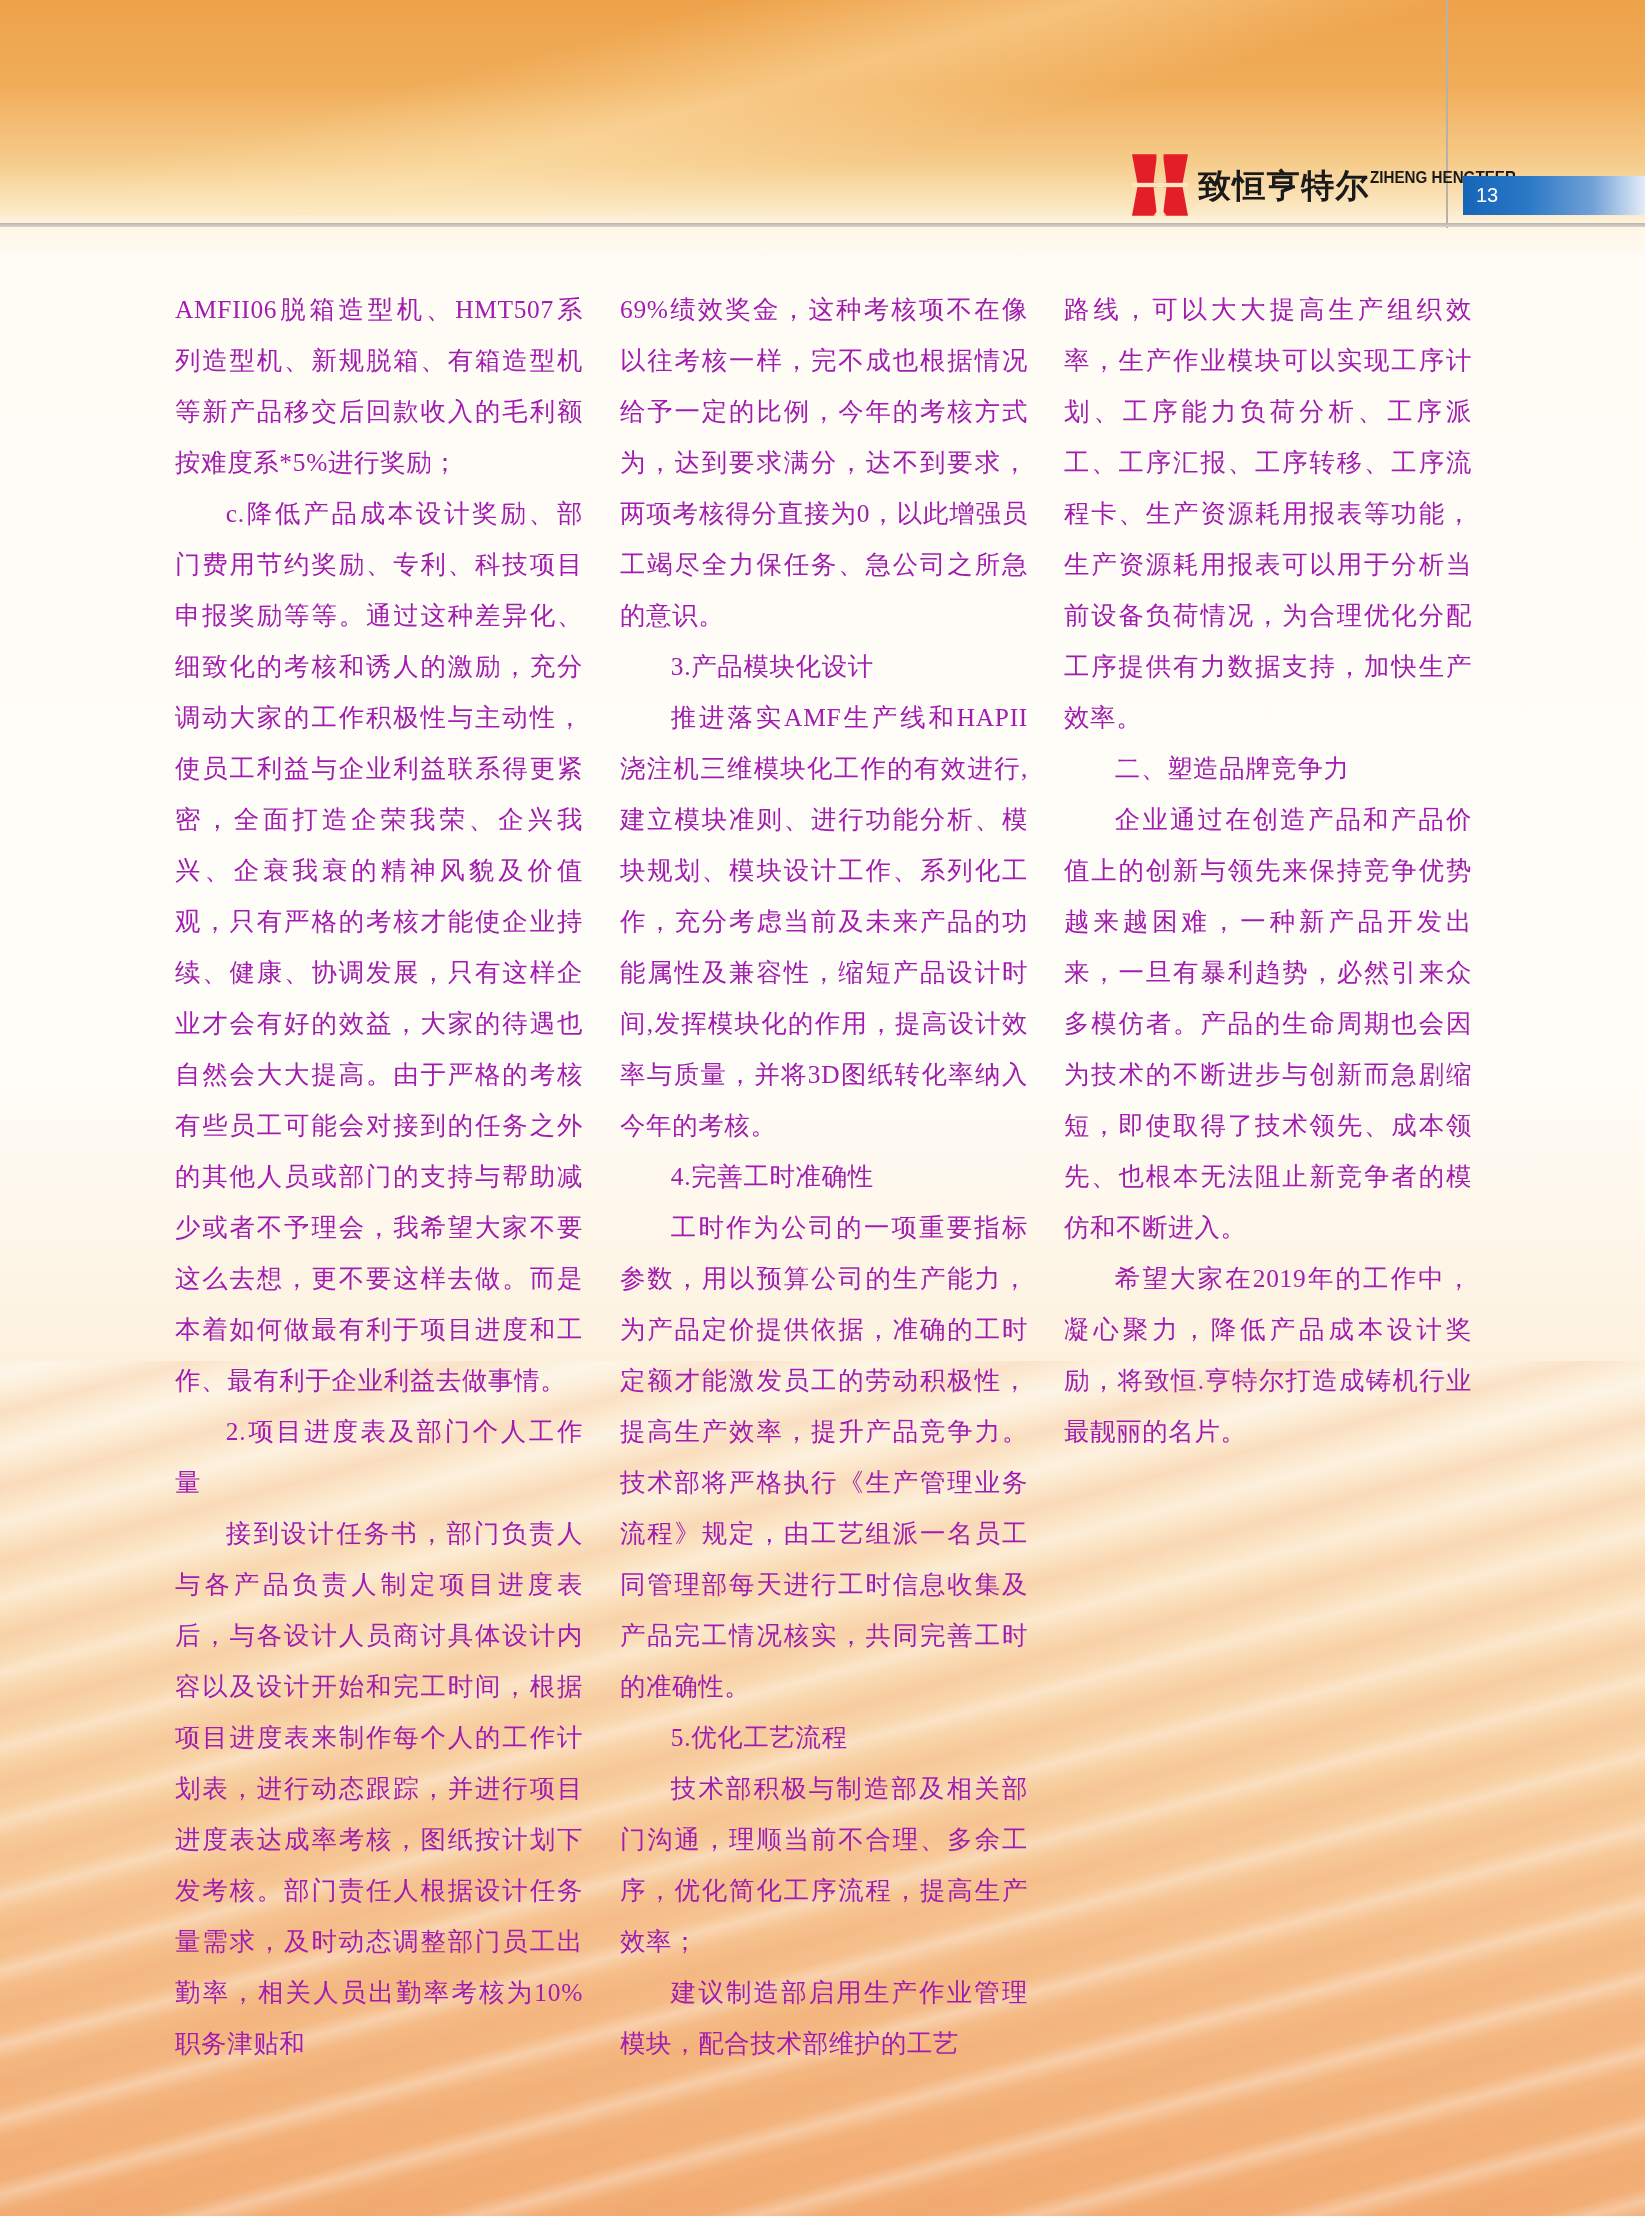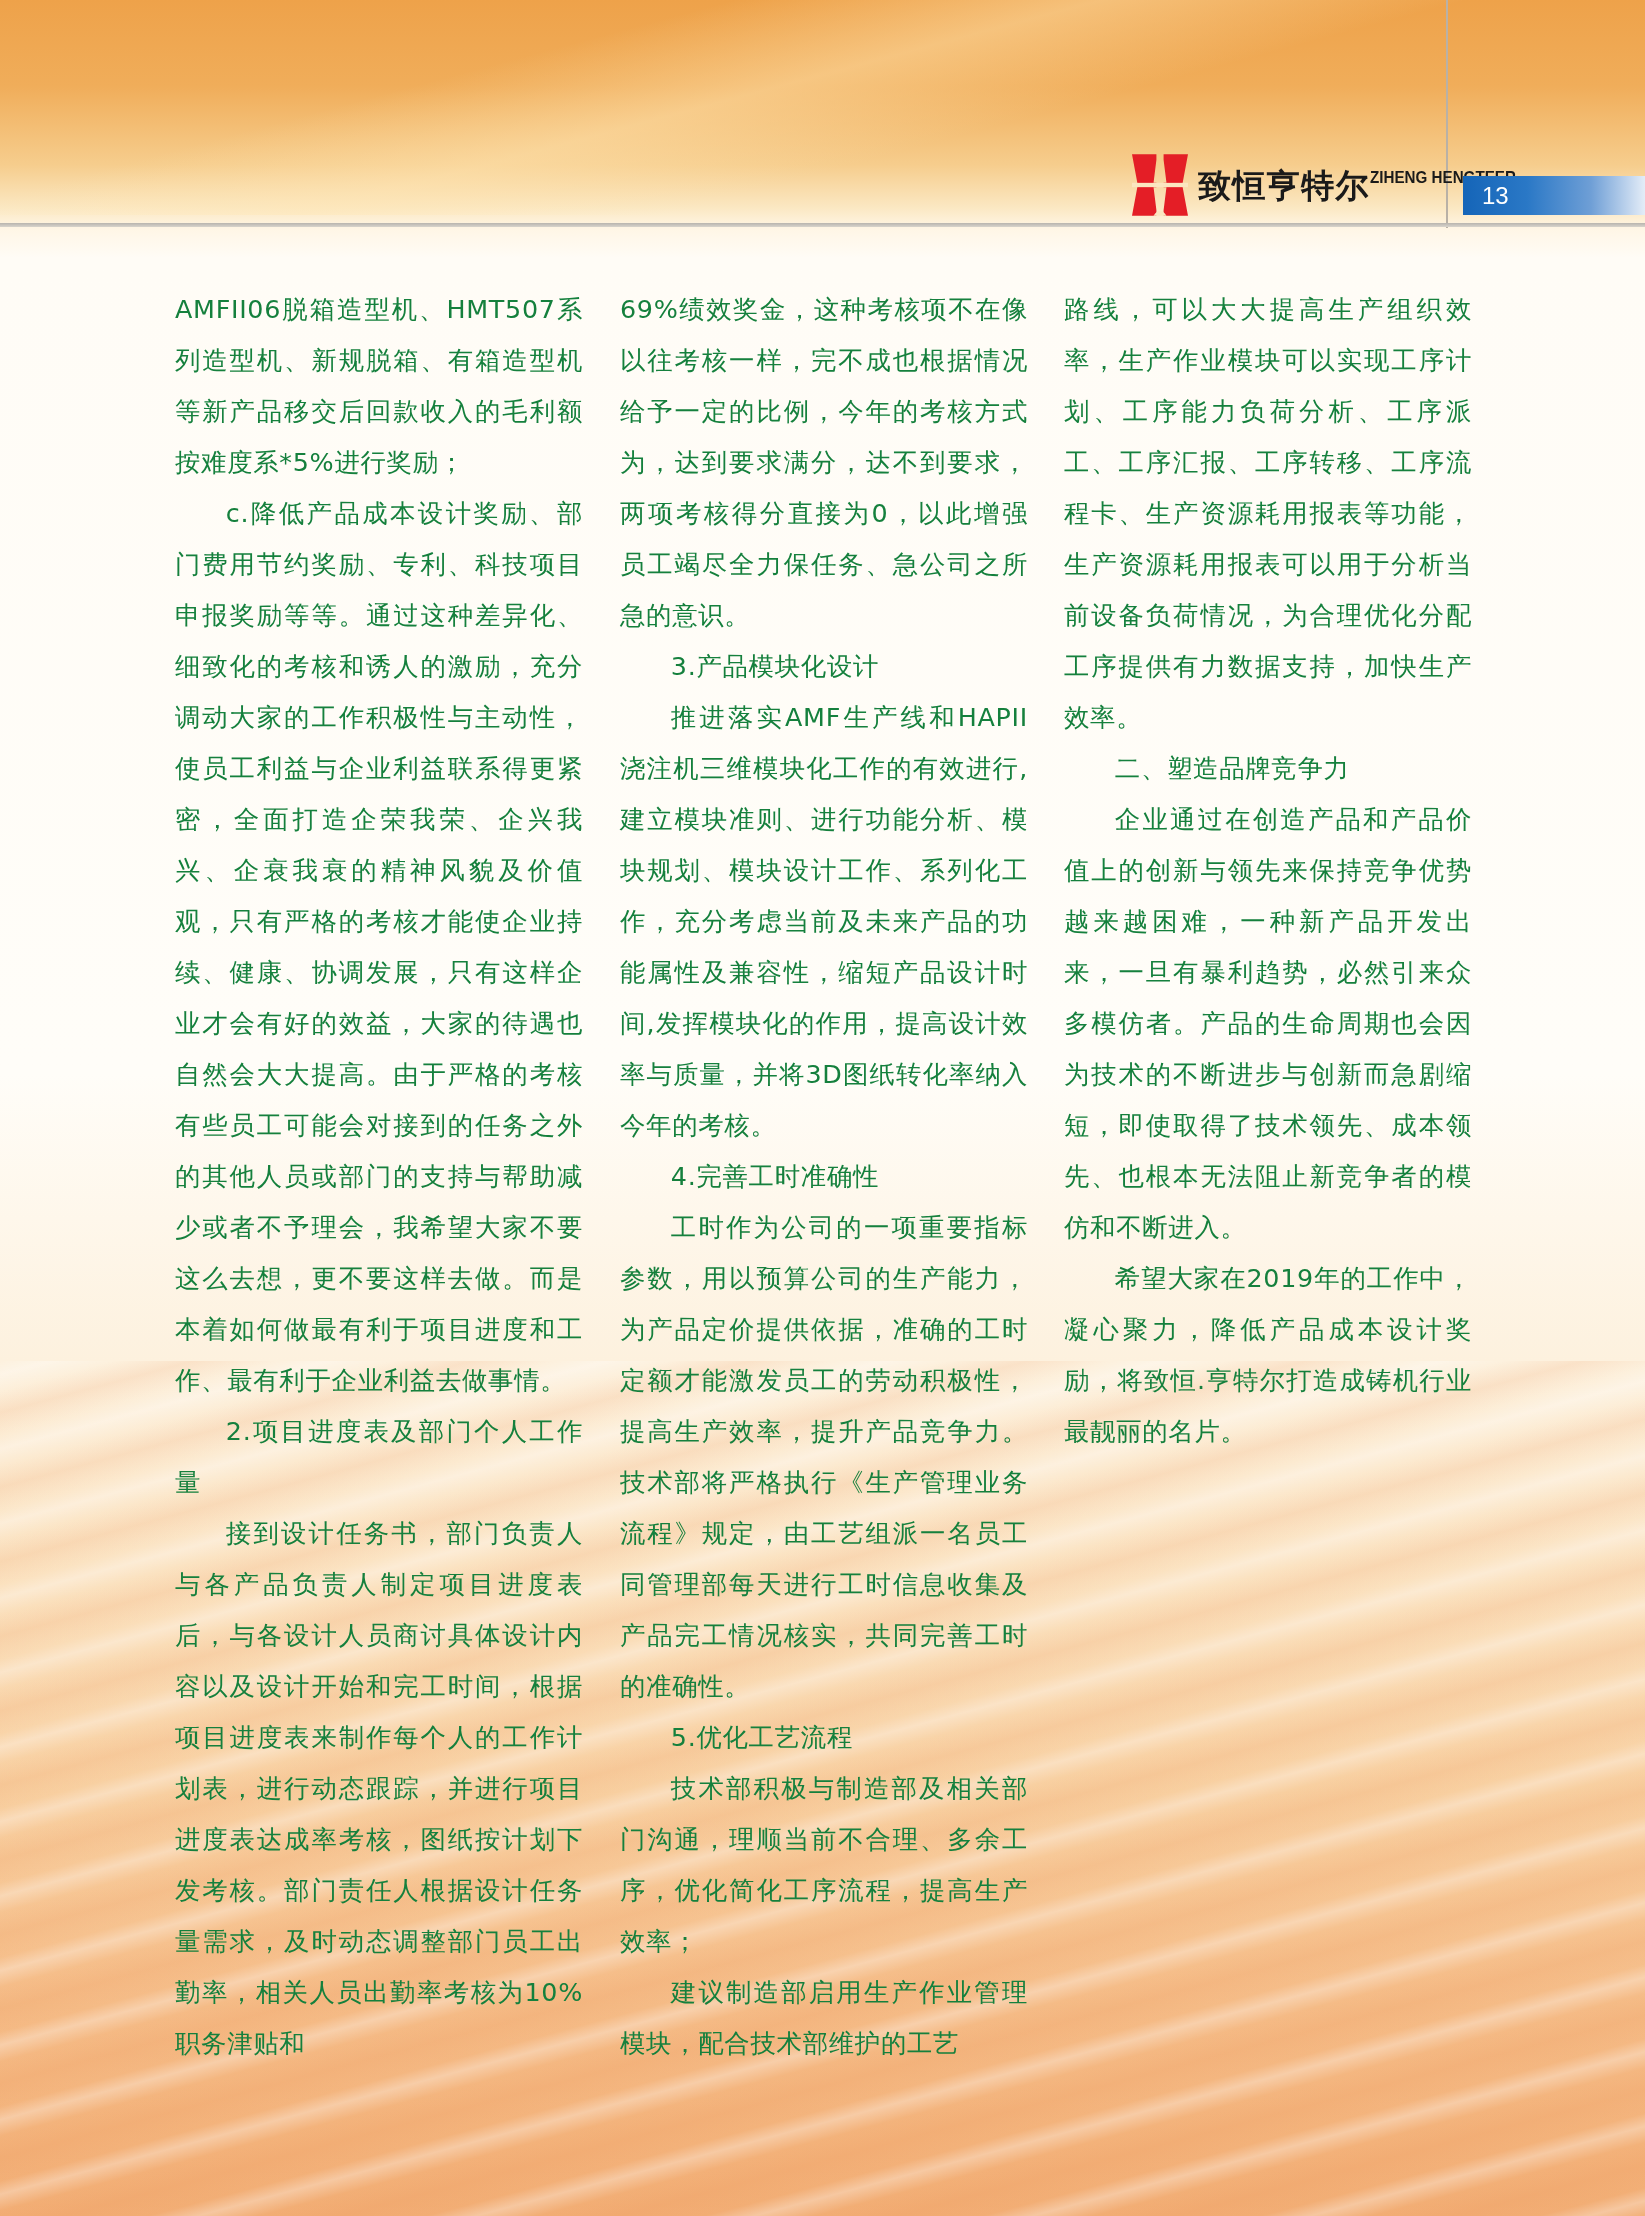--- a/index.html
+++ b/index.html
@@ -42,28 +42,28 @@
   }
   .logo-en {
     font-family: "Liberation Sans", sans-serif; font-weight: bold;
     font-size: 16.5px; color: #1a1a1a; letter-spacing: 0px; line-height: 20px;
     transform: scaleX(0.92); transform-origin: left;
   }
   .page-num {
     position: absolute; left: 1463px; top: 176px; width: 183px; height: 39px;
     background: linear-gradient(90deg, #1565b8 0%, #2a78c6 35%, #6f9fd6 70%, #e6eef8 100%);
     color: #ffffff; font-family: "Liberation Sans", sans-serif;
-    font-size: 24px; line-height: 39px; padding-left: 19px; box-sizing: border-box;
+    font-size: 20px; line-height: 39px; padding-left: 13px; box-sizing: border-box;
   }
   .col {
     position: absolute; top: 0; width: 408px;
   }
   .col p {
-    margin: 0; font-size: 25.4px; line-height: 51px; color: #15803d;
-    text-align: justify; text-align-last: left; letter-spacing: 0.7px;
+    margin: 0; font-size: 25.4px; line-height: 51px; color: #a21caf;
+    text-align: justify; text-align-last: left; letter-spacing: 0.7px; font-family: Liberation Serif, serif;
   }
   .col p.indent { text-indent: 2em; }
   .col p.heading { text-indent: 2em; }
 </style>
 </head>
 <body>
 
 <div class="bg"></div>
 <div class="bg-top-streak"></div>
 <div class="bg-streaks"></div>

